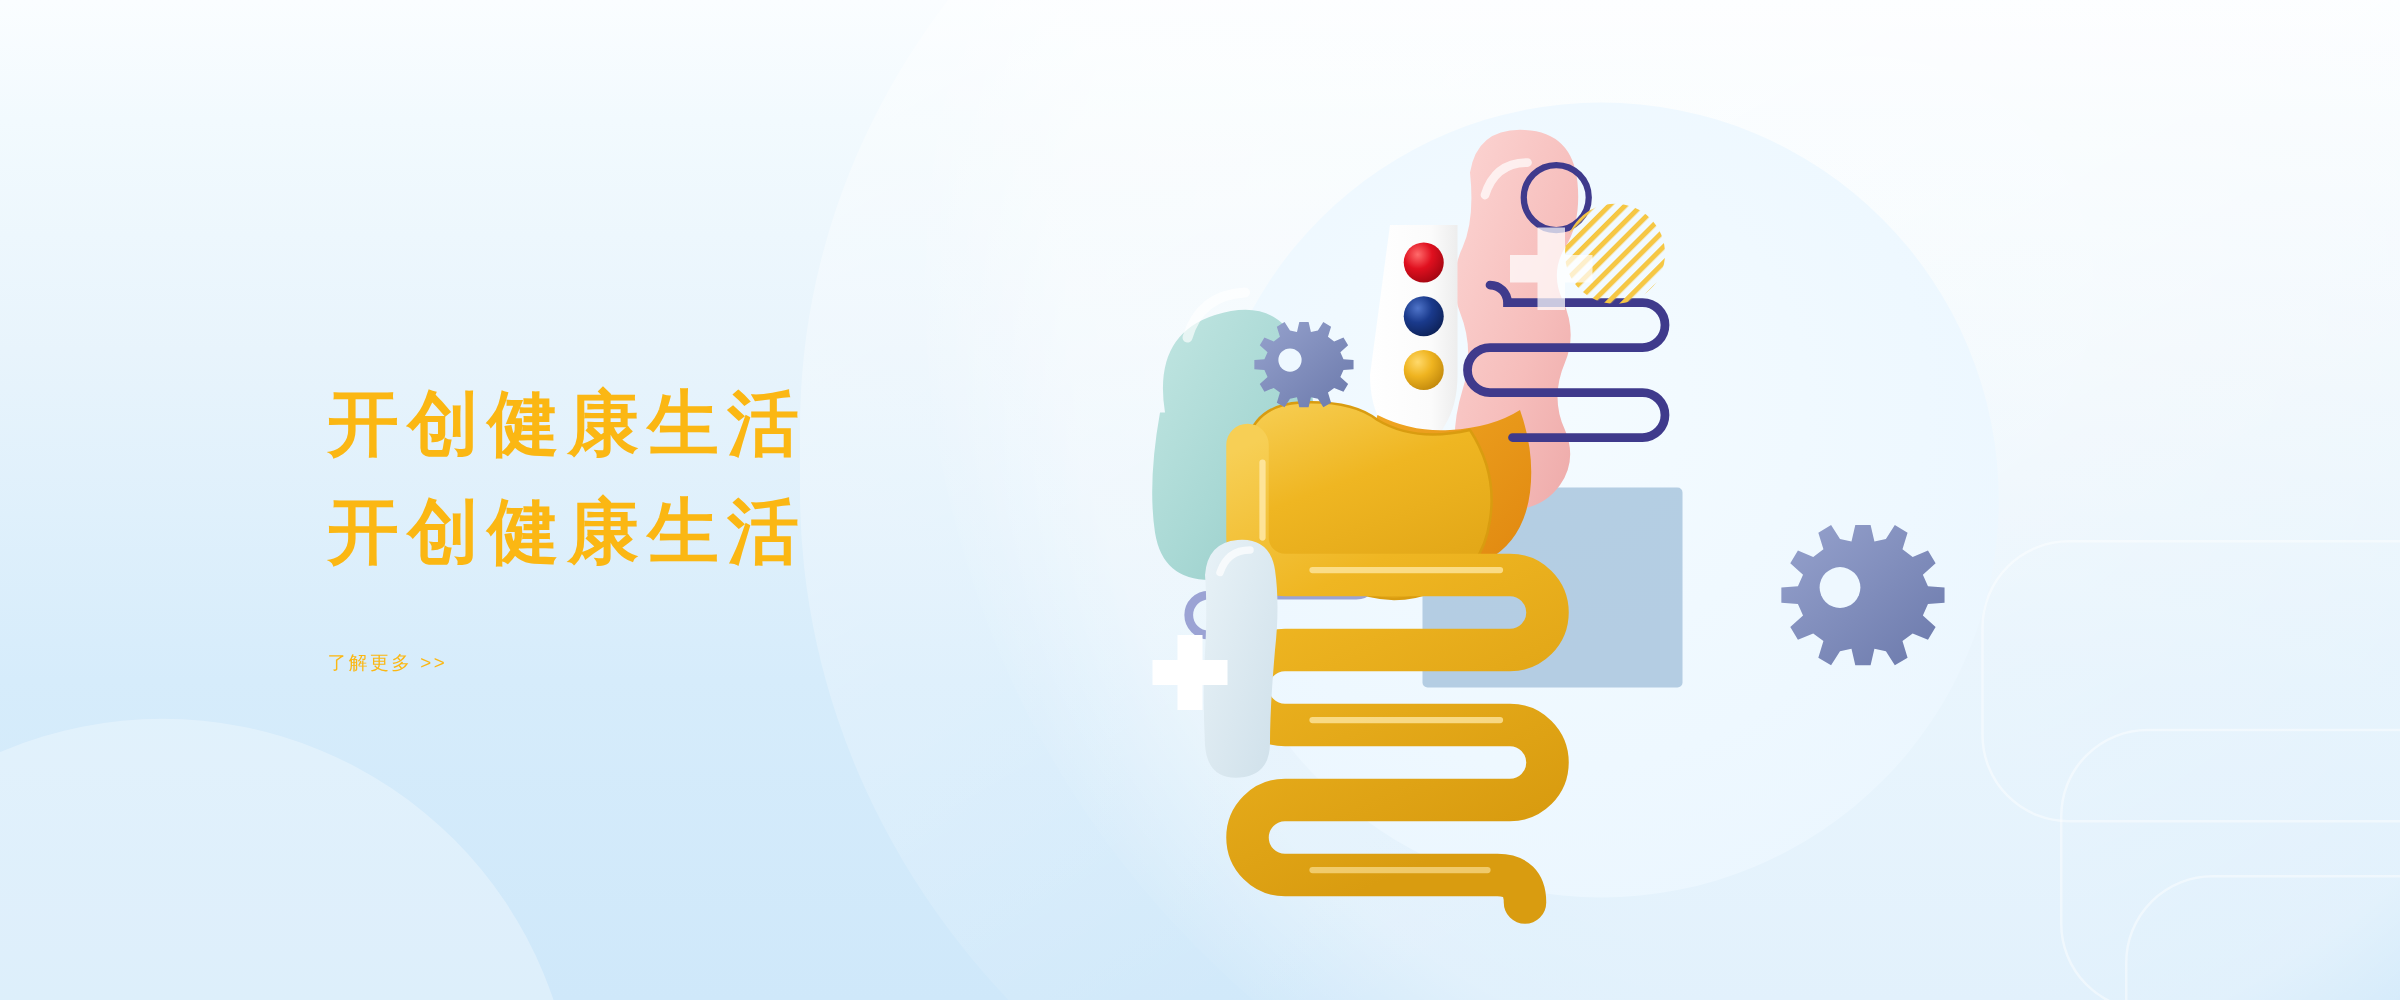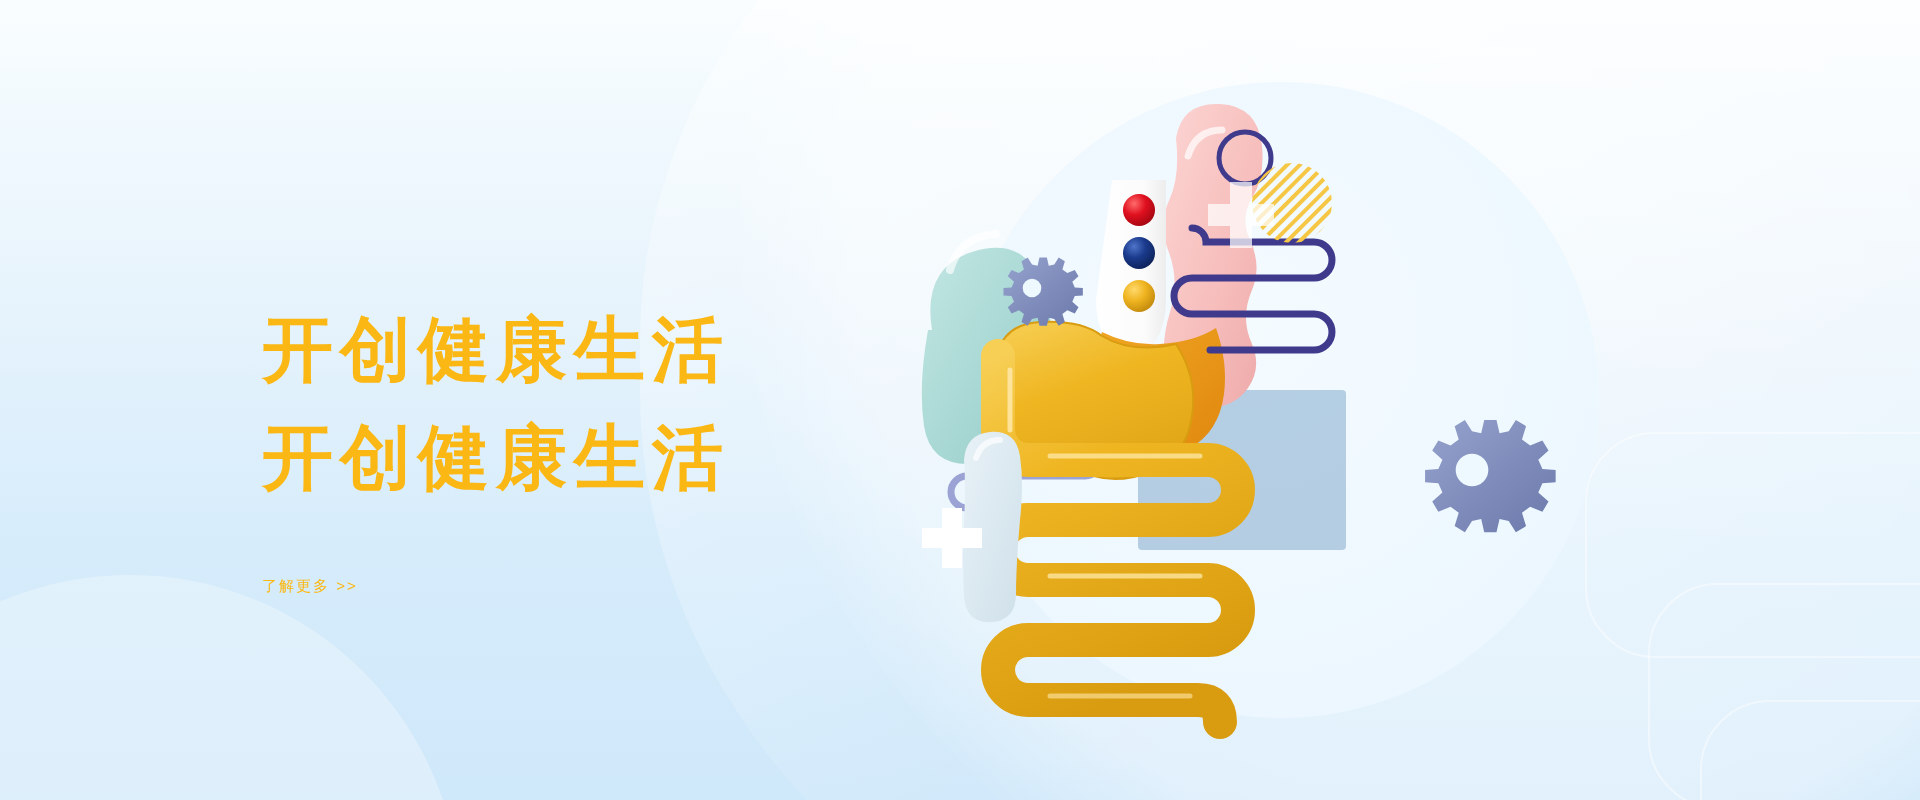--- a/index.html
+++ b/index.html
@@ -57,29 +57,29 @@
   
   .copy {
     position: absolute;
     left: 262px;
     top: 296px;
     width: 620px;
   }
   .headline {
     margin: 0;
     color: #fbb713;
-    font-size: 71px;
+    font-size: 57px;
     font-weight: 700;
     letter-spacing: 7px;
     line-height: 1.52;
     white-space: nowrap;
   }
   .cta {
     display: inline-block;
-    margin-top: 65px;
+    margin-top: 52px;
     color: #fbb713;
     font-size: 15px;
     letter-spacing: 2px;
     text-decoration: none;
     cursor: pointer;
     white-space: nowrap;
   }
 
   
   .illustration {

